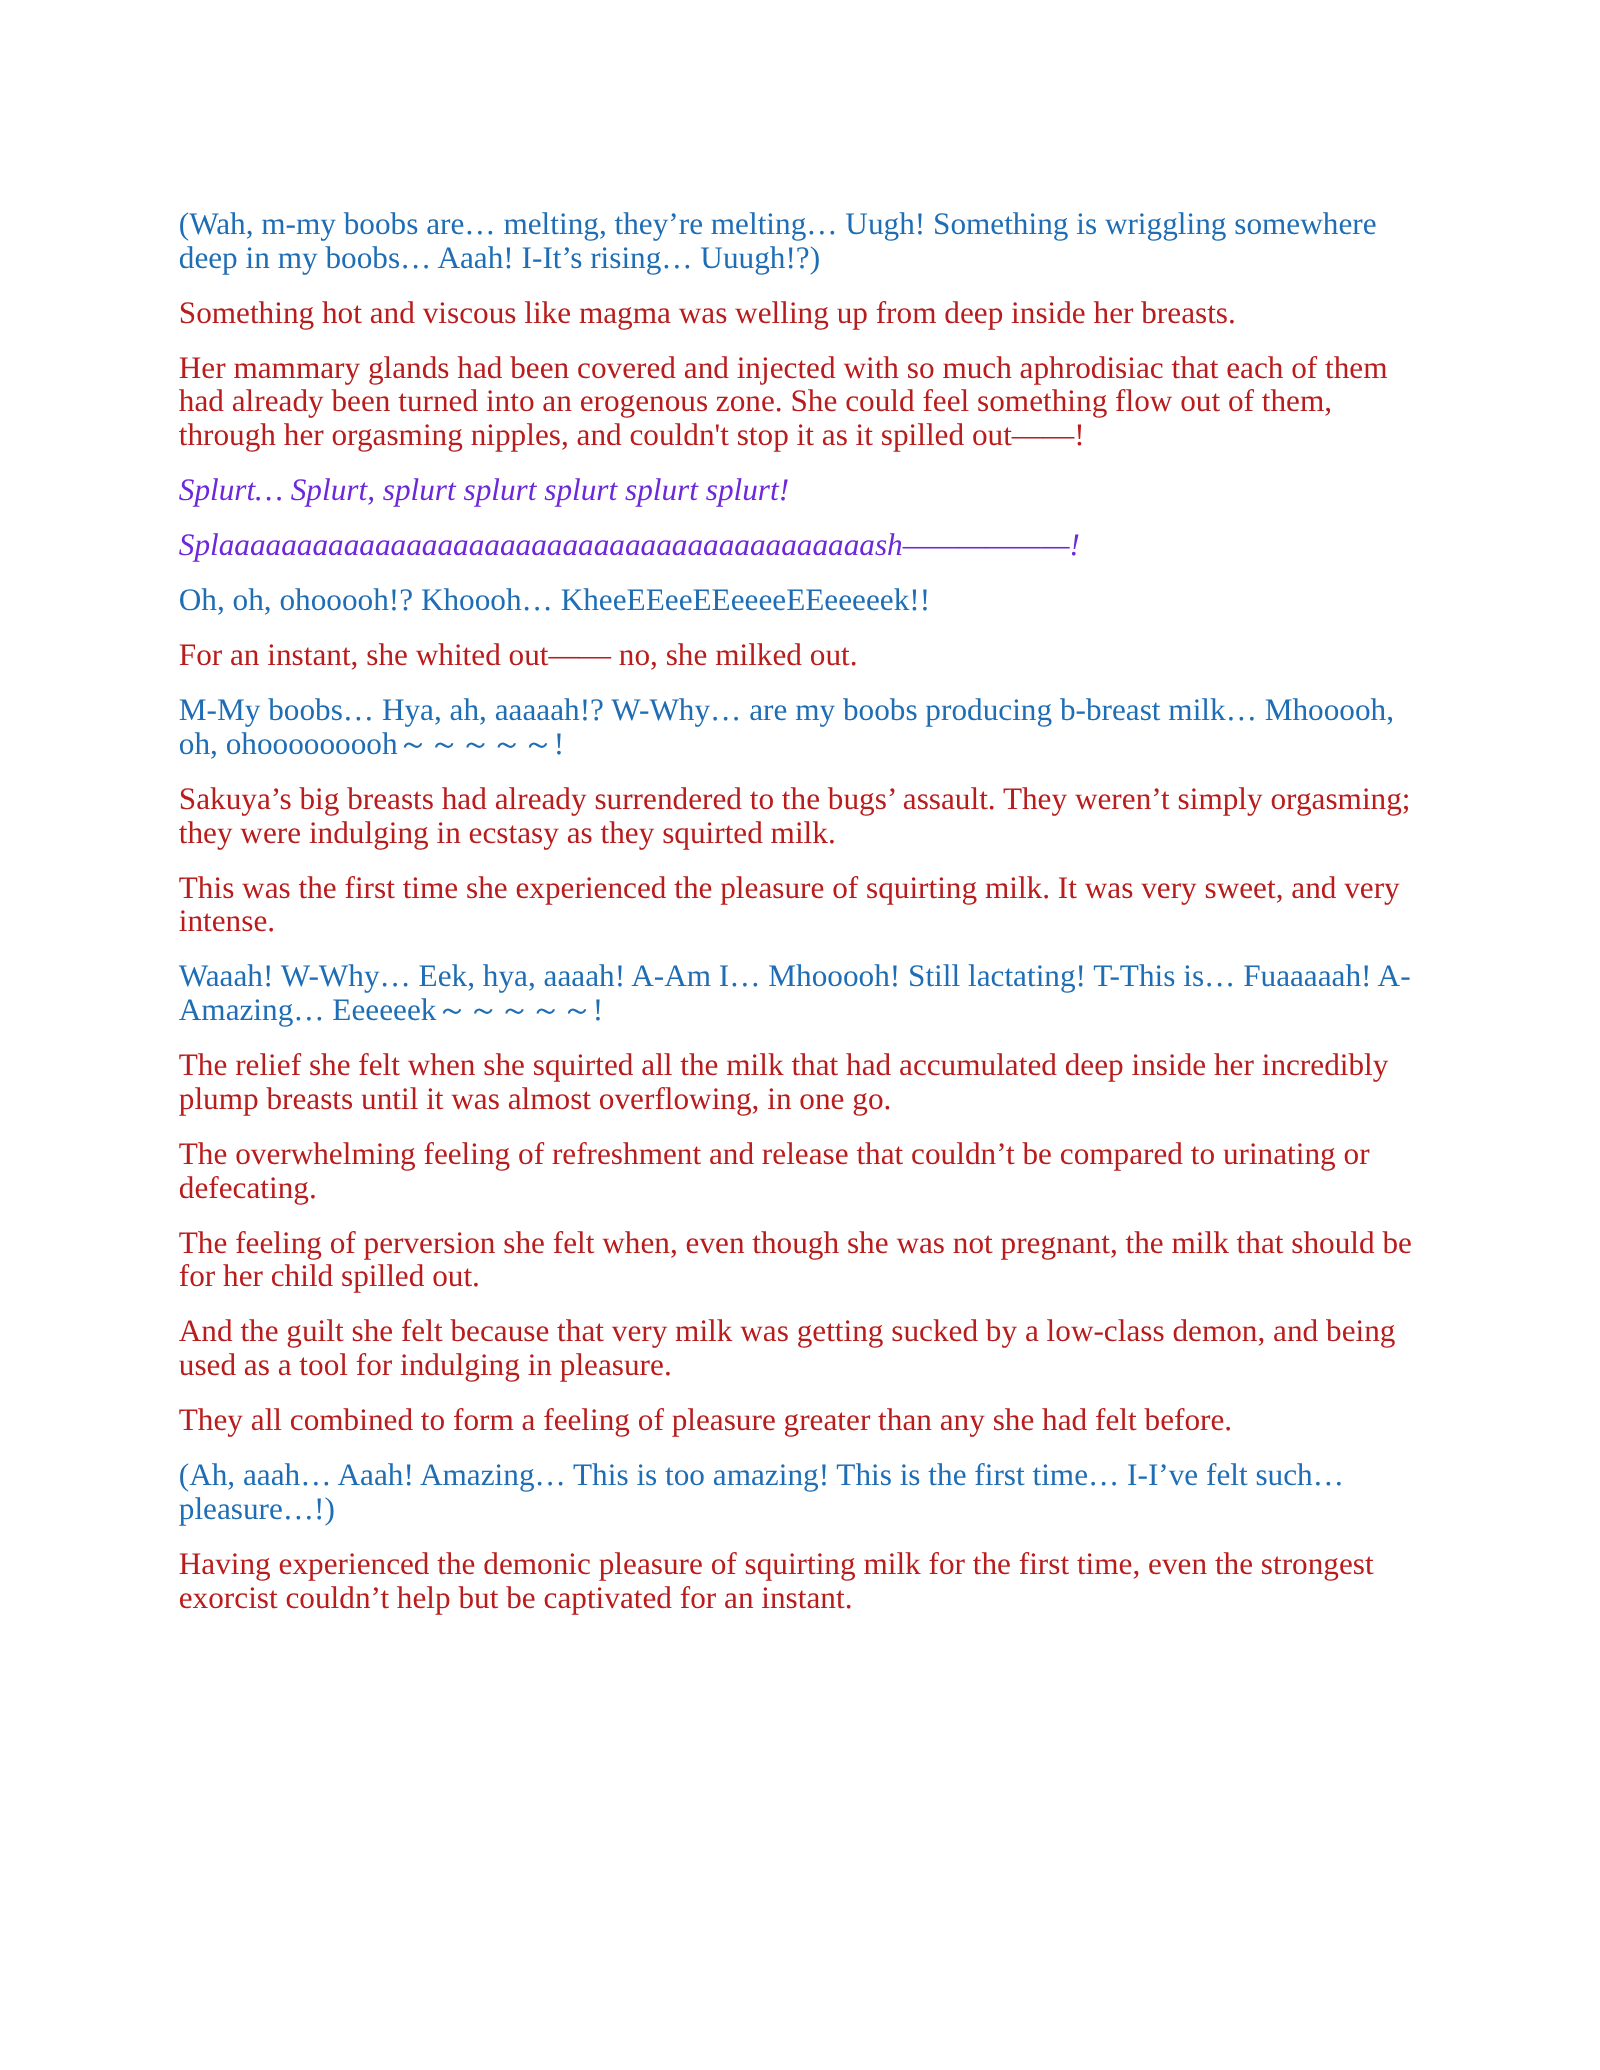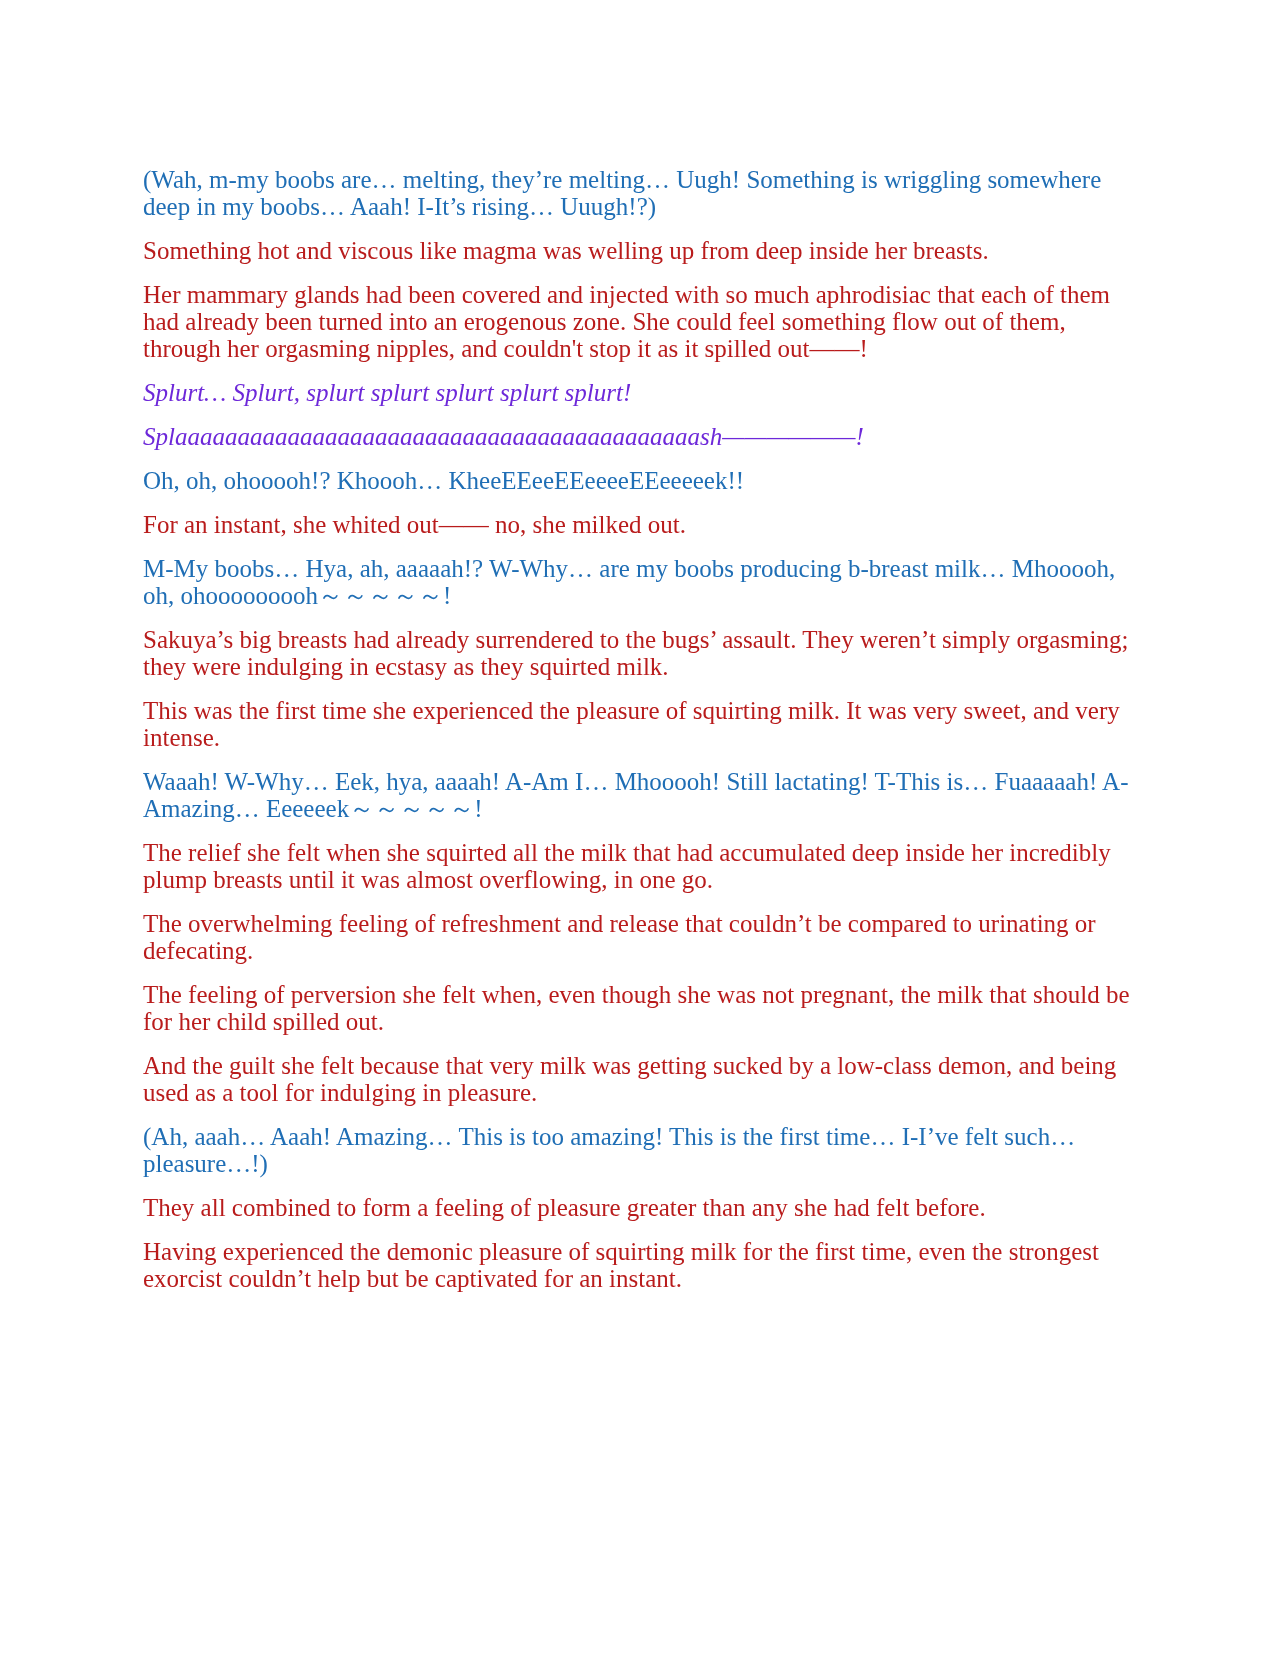--- a/index.html
+++ b/index.html
@@ -52,17 +52,17 @@
     <p class="para dialogue">Oh, oh, ohooooh!? Khoooh… KheeEEeeEEeeeeEEeeeeek!!</p>
     <p class="para">For an instant, she whited out—— no, she milked out.</p>
     <p class="para dialogue">M-My boobs… Hya, ah, aaaaah!? W-Why… are my boobs producing b-breast milk… Mhooooh, oh, ohooooooooh～～～～～!</p>
     <p class="para">Sakuya’s big breasts had already surrendered to the bugs’ assault. They weren’t simply orgasming; they were indulging in ecstasy as they squirted milk.</p>
     <p class="para">This was the first time she experienced the pleasure of squirting milk. It was very sweet, and very intense.</p>
     <p class="para dialogue">Waaah! W-Why… Eek, hya, aaaah! A-Am I… Mhooooh! Still lactating! T-This is… Fuaaaaah! A-Amazing… Eeeeeek～～～～～!</p>
     <p class="para">The relief she felt when she squirted all the milk that had accumulated deep inside her incredibly plump breasts until it was almost overflowing, in one go.</p>
     <p class="para">The overwhelming feeling of refreshment and release that couldn’t be compared to urinating or defecating.</p>
     <p class="para">The feeling of perversion she felt when, even though she was not pregnant, the milk that should be for her child spilled out.</p>
     <p class="para">And the guilt she felt because that very milk was getting sucked by a low-class demon, and being used as a tool for indulging in pleasure.</p>
+    <p class="para">They all combined to form a feeling of pleasure greater than any she had felt before.</p>
     <p class="para dialogue">(Ah, aaah… Aaah! Amazing… This is too amazing! This is the first time… I-I’ve felt such… pleasure…!)</p>
-    <p class="para">They all combined to form a feeling of pleasure greater than any she had felt before.</p>
     <p class="para">Having experienced the demonic pleasure of squirting milk for the first time, even the strongest exorcist couldn’t help but be captivated for an instant.</p>
   </div>
 </div>
 
 </body></html>

